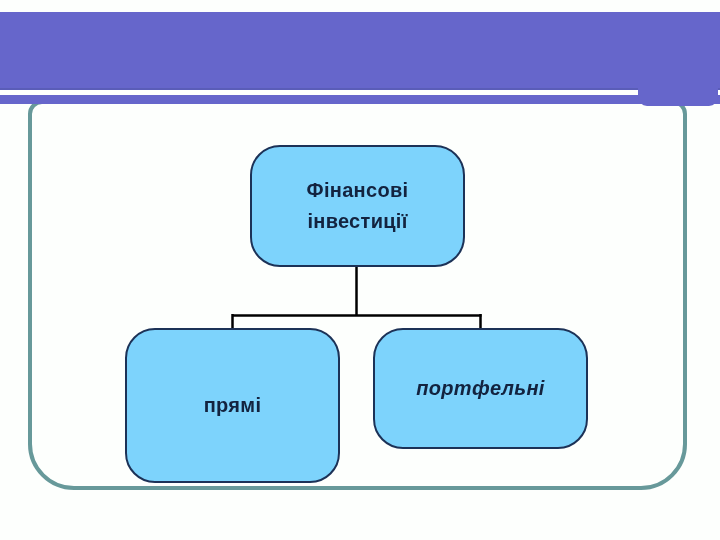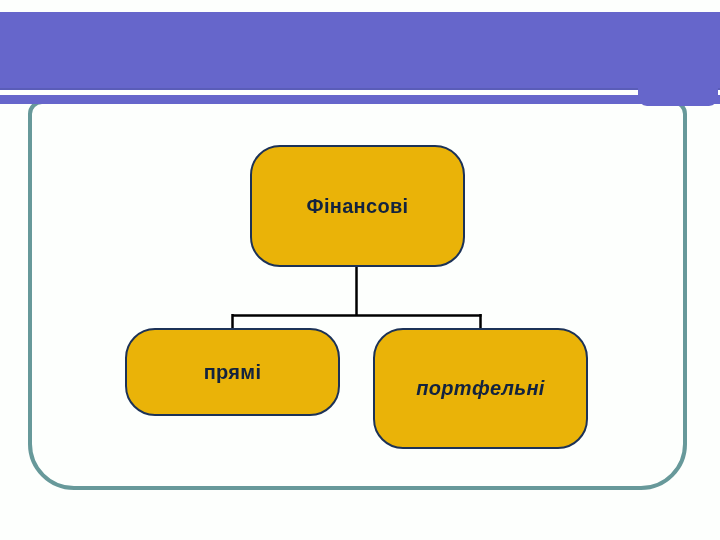--- a/index.html
+++ b/index.html
@@ -43,35 +43,35 @@
   }
   
   .connectors {
     position: absolute; left: 0; top: 0;
     width: 720px; height: 540px;
     z-index: 2;
   }
   
   .node {
     position: absolute;
-    background: #eab308;
+    background: #7dd3fc;
     border: 2px solid #1c3257;
     border-radius: 30px;
     box-sizing: border-box;
     display: flex; align-items: center; justify-content: center;
     text-align: center;
     font-weight: bold;
     font-size: 20px;
     line-height: 31px;
     color: #13233f;
     letter-spacing: 0.3px;
     z-index: 3;
   }
   .node-root  { left: 250px; top: 145px; width: 215px; height: 122px; }
-  .node-left  { left: 125px; top: 328px; width: 215px; height: 88px; }
+  .node-left  { left: 125px; top: 328px; width: 215px; height: 155px; }
   .node-right { left: 373px; top: 328px; width: 215px; height: 121px; font-style: italic; }
 </style>
 </head>
 <body>
 
 <div class="band"></div>
 <div class="band-underline"></div>
 <div class="band-tab"></div>
 
 <div class="frame"></div>
@@ -79,20 +79,21 @@
 <svg class="connectors" viewBox="0 0 720 540" xmlns="http://www.w3.org/2000/svg">
   <path d="M356.5 266 L356.5 316" stroke="#000000" stroke-width="2.5" fill="none"></path>
   <path d="M232.5 315.5 L481.5 315.5" stroke="#000000" stroke-width="2.5" fill="none"></path>
   <path d="M232.5 314 L232.5 329" stroke="#000000" stroke-width="2.5" fill="none"></path>
   <path d="M480.5 314 L480.5 329" stroke="#000000" stroke-width="2.5" fill="none"></path>
 </svg>
 
 <div class="node node-root">
   <div>
     <span>Фінансові</span><br>
+    <span>інвестиції</span>
   </div>
 </div>
 
 <div class="node node-left">
   <span>прямі</span>
 </div>
 
 <div class="node node-right">
   <span>портфельні</span>
 </div>

